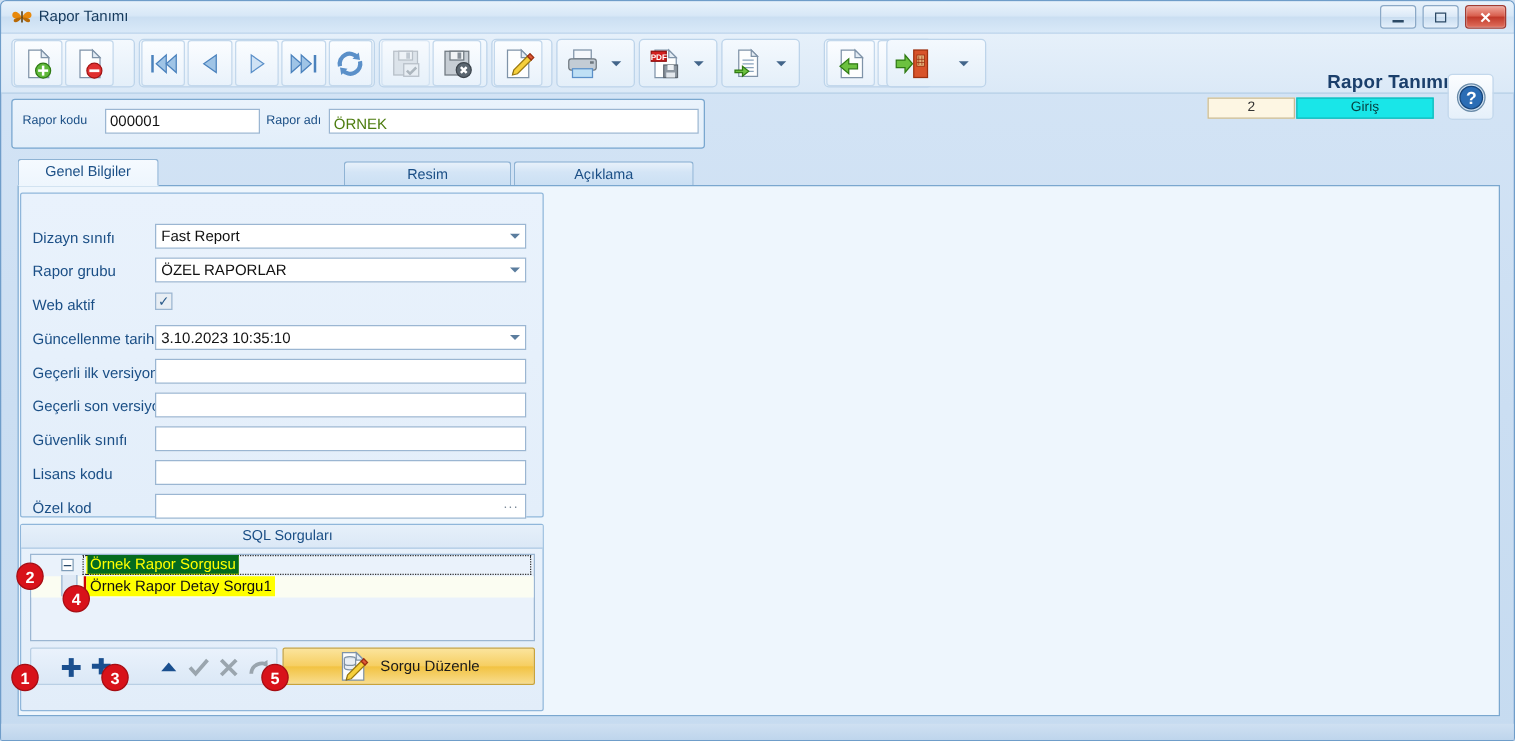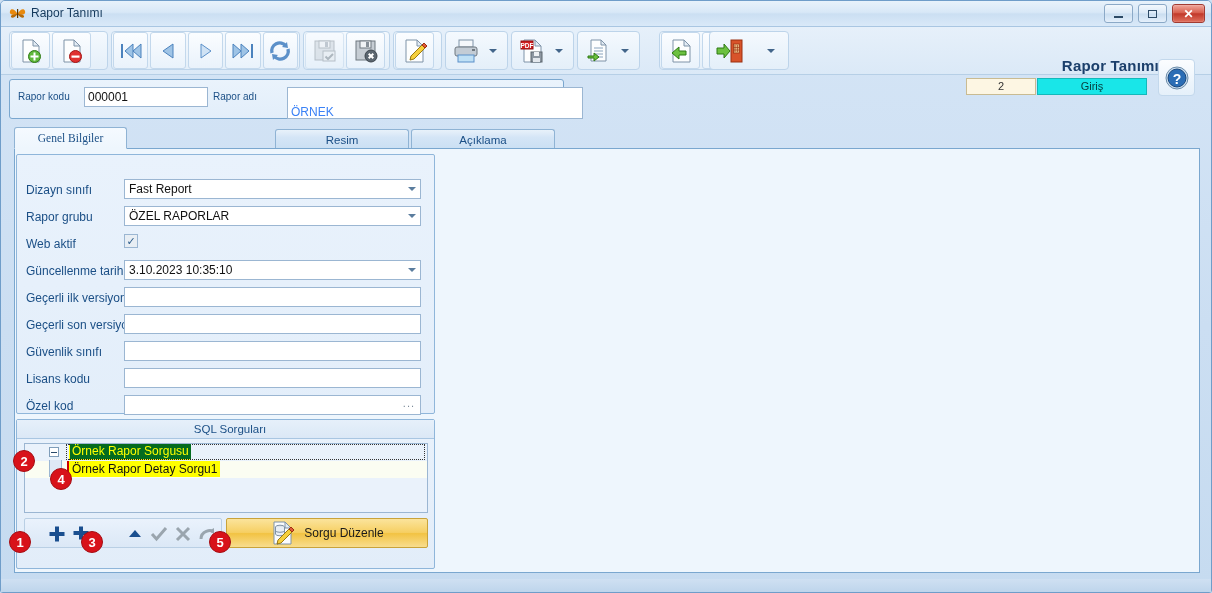--- a/index.html
+++ b/index.html
@@ -119,22 +119,22 @@
   #inp-kodu {
     position:absolute; left:74px; top:7px; width:124px; height:20px;
     background:#fff; border:1px solid #9bb6d2;
     font-family:"Liberation Sans",sans-serif; font-size:12px; color:#111;
     padding:0 3px; line-height:18px;
   }
   #lbl-adi { position:absolute; left:203px; top:11px; }
   #inp-adi {
     position:absolute; left:253px; top:7px; width:296px; height:20px;
     background:#fff; border:1px solid #9bb6d2;
-    font-family:"Liberation Sans",sans-serif; font-size:12px; color:#3b82f6;
-    padding:15px 3px; line-height:18px;margin-left:24px;
+    font-family:"Liberation Sans",sans-serif; font-size:12px; color:#4d7c0f;
+    padding:2px 3px; line-height:18px;
   }
 
   
   #tabstrip { position:absolute; left:13px; top:126px; width:1186px; height:22px; }
   .tab {
     position:absolute; top:0; height:22px;
     font-size:11.5px; color:#1b4f86;
     display:flex; align-items:center; justify-content:center;
     border:1px solid #8fb3d4; border-bottom:none;
     border-radius:3px 3px 0 0;
@@ -142,21 +142,21 @@
   .tab.inactive {
     background: linear-gradient(180deg,#e8f1fa 0%,#d4e5f6 40%,#cadff3 100%);
     top:2px; height:20px;
   }
   .tab.active {
     background: linear-gradient(180deg,#f5faff 0%,#eef6fd 100%);
     border-bottom:1px solid #eef6fd;
     font-weight:normal;
     z-index:3;
   }
-  #tab0 { left:0;   width:113px;font-family:Liberation Serif, serif; }
+  #tab0 { left:0;   width:113px; }
   #tab1 { left:115px; width:144px;margin-top:44px; }
   #tab2 { left:261px; width:134px; }
   #tab3 { left:397px; width:144px; }
 
   
   #tabpage {
     position:absolute; left:13px; top:147px; width:1186px; height:425px;
     background:#eef6fd; border:1px solid #7aa7cf;
   }
 

